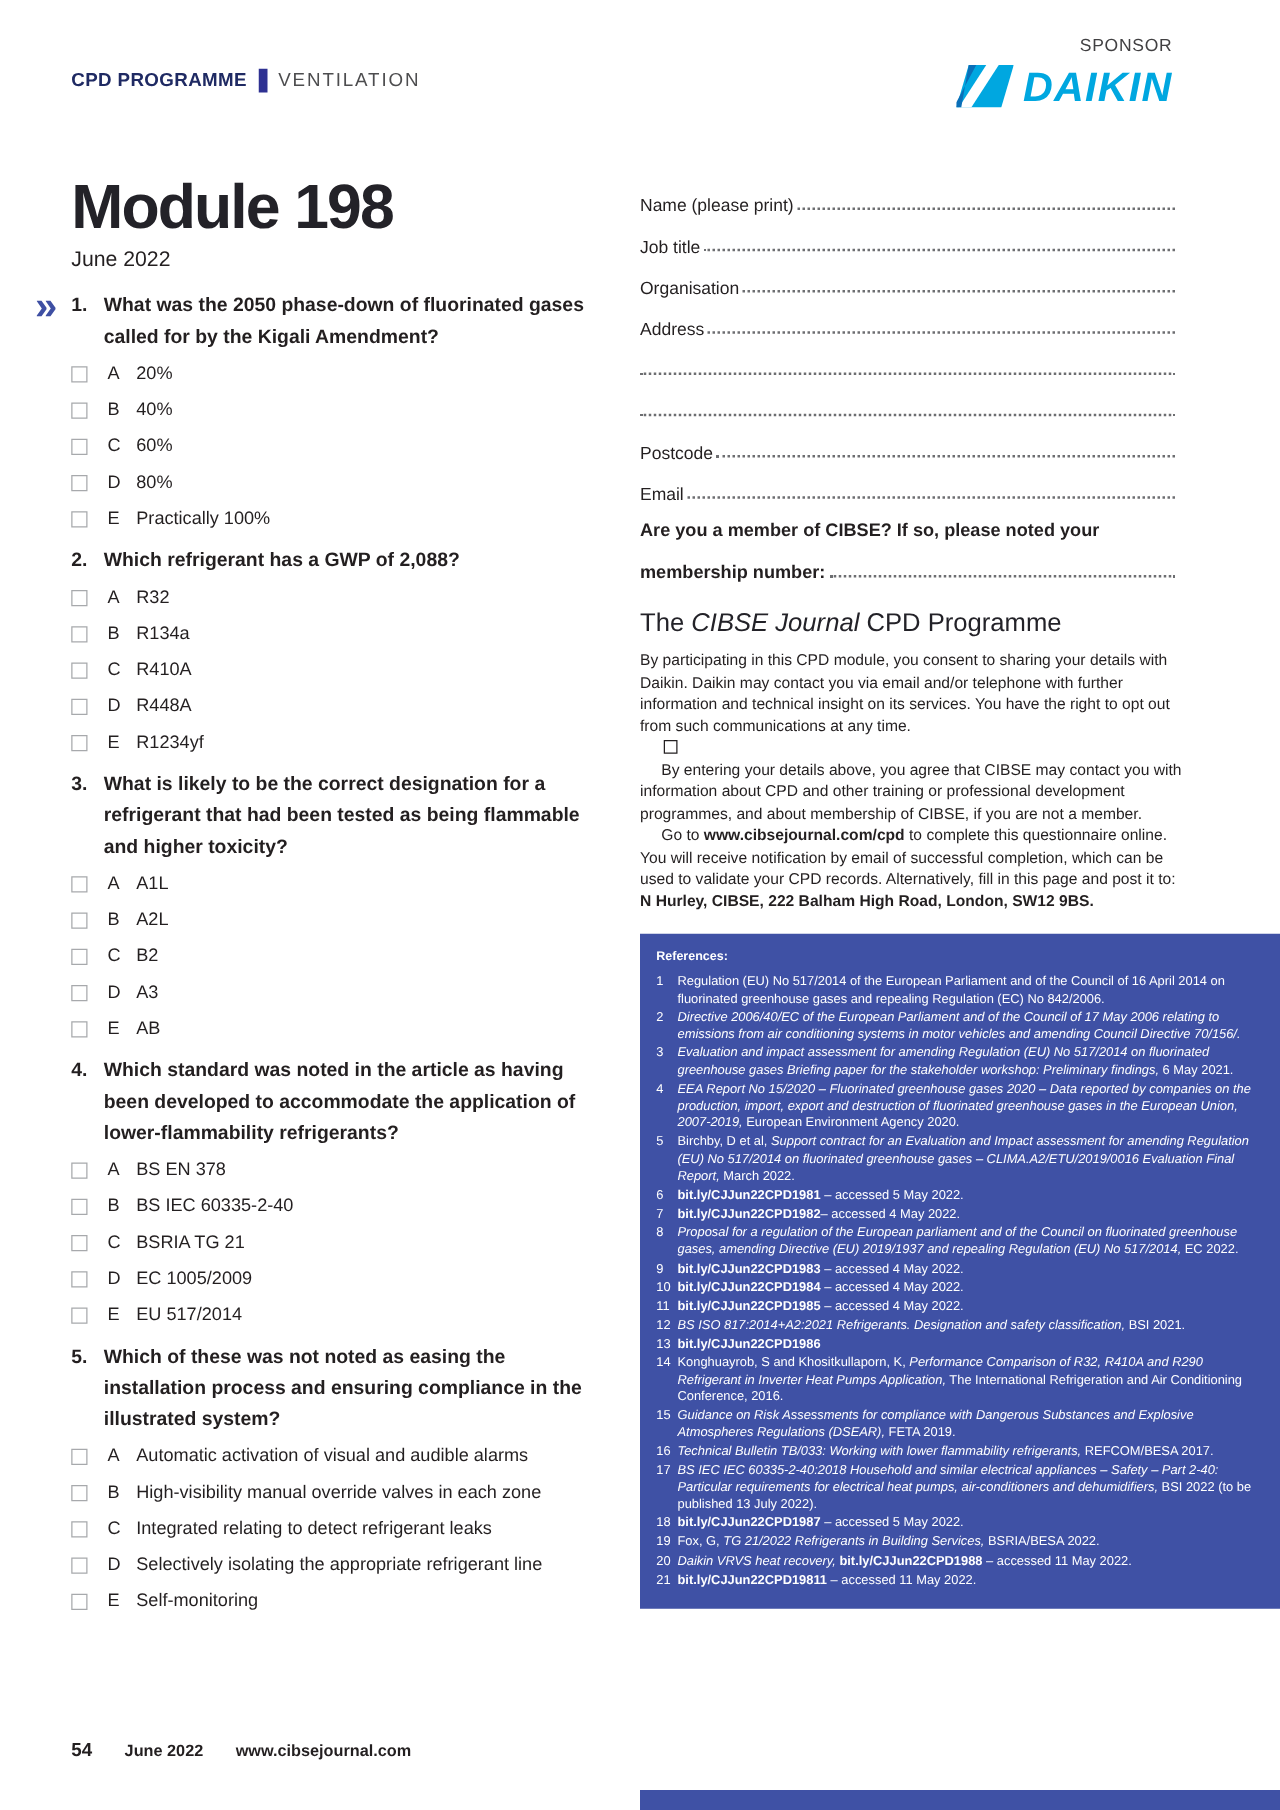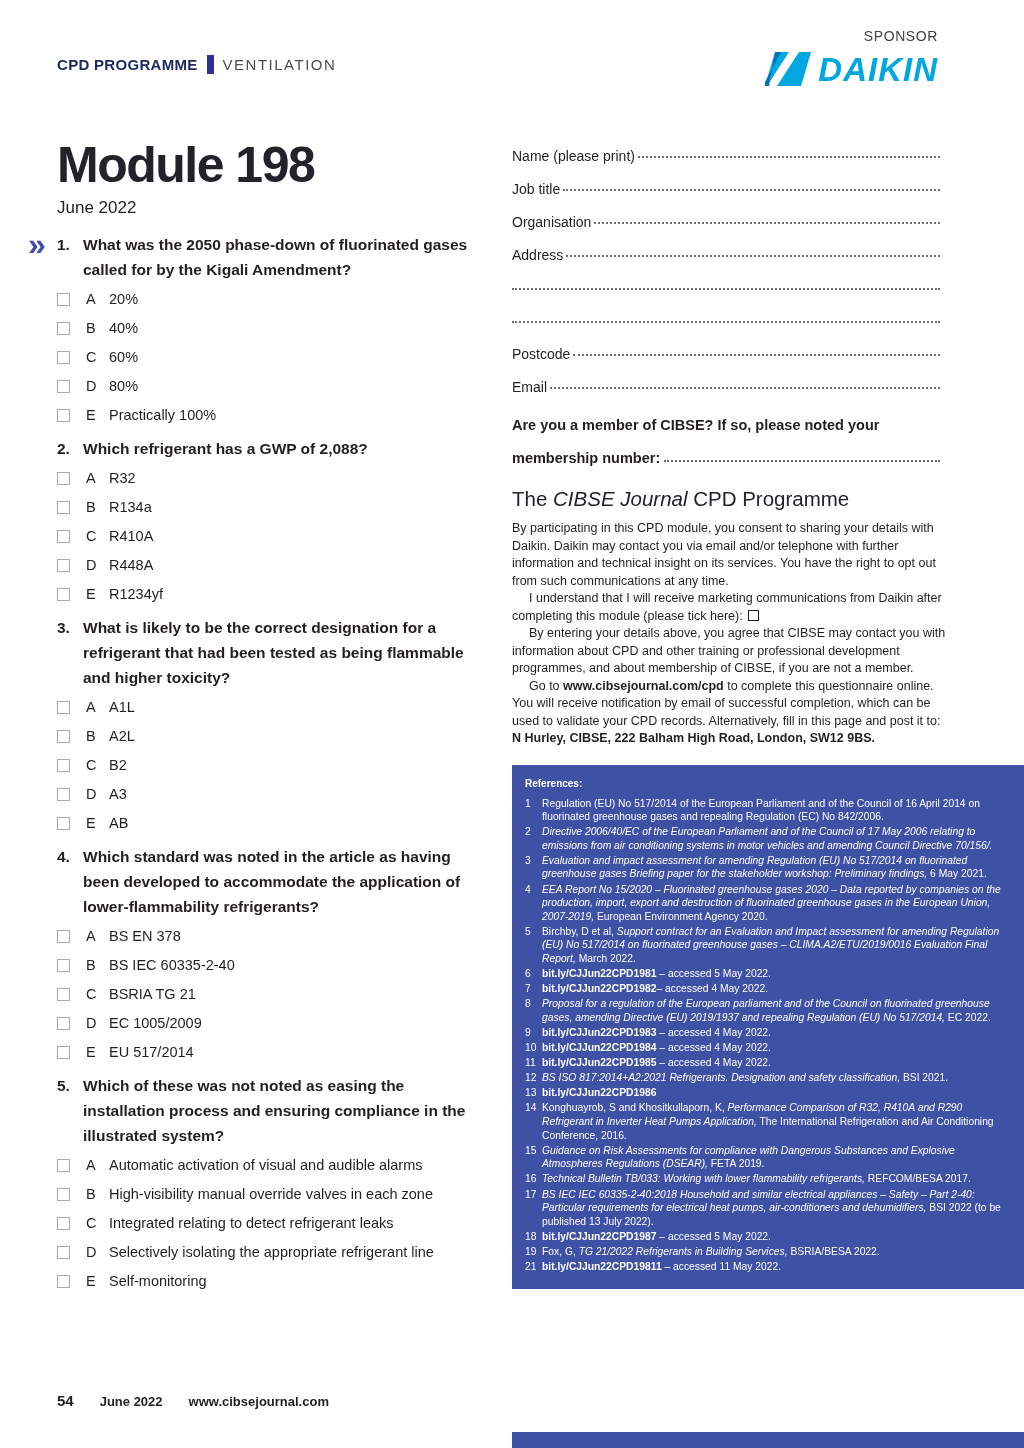--- a/index.html
+++ b/index.html
@@ -28,21 +28,21 @@
   .q-num{width:26px;flex:none}
   .q-text{flex:1}
   .option{display:flex;align-items:center;height:16px;margin-bottom:13px}
   .checkbox{width:13px;height:13px;border:1.5px solid #a7a9ac;margin-right:16px;flex:none;background:#fff}
   .opt-letter{width:23px;font-size:14.5px;flex:none}
   .opt-label{font-size:14.5px;white-space:nowrap}
 
   
   .col-right{position:absolute;left:512px;top:140px;width:512px}
   .form{width:428px}
-  .form-row{display:flex;align-items:center;height:33px;font-size:14px}
+  .form-row{display:flex;align-items:flex-end;height:33px;font-size:14px}
   .form-label{white-space:nowrap;padding-right:3px;padding-bottom:1px}
   .leader{flex:1;border-bottom:2px dotted #6d6e71;margin-bottom:5px;min-height:8px}
   .member-q{font-weight:700;font-size:14.5px;margin-top:13px;width:428px}
   .member-row{display:flex;align-items:flex-end;height:34px;font-weight:700;font-size:14.5px;width:428px}
   .member-label{white-space:nowrap;padding-right:4px;padding-bottom:1px}
   .cpd-title{font-size:20.5px;margin-top:20px;color:#232228}
   .cpd-title .ital{font-style:italic}
   .cpd-paras{margin-top:9px;width:436px;font-size:12.5px;line-height:17.5px}
   .para{margin:0}
   .para.indent{text-indent:17px}
@@ -286,21 +286,21 @@
     <div class="member-q">Are you a member of CIBSE? If so, please noted your</div>
     <div class="member-row">
       <span class="member-label">membership number:</span>
       <span class="leader"></span>
     </div>
 
     <div class="cpd-title"><span>The </span><span class="ital">CIBSE Journal</span><span> CPD Programme</span></div>
 
     <div class="cpd-paras">
         <p class="para"><span>By participating in this CPD module, you consent to sharing your details with Daikin. Daikin may contact you via email and/or telephone with further information and technical insight on its services. You have the right to opt out from such communications at any time.</span></p>
-        <p class="para indent"><span>I understand that I will receive marketing communications from Daikin after completing this module (please tick here): </span><span class="inline-box"></span></p>
+        <p class="para indent"><span class="inline-box"></span></p>
         <p class="para indent"><span>By entering your details above, you agree that CIBSE may contact you with information about CPD and other training or professional development programmes, and about membership of CIBSE, if you are not a member.</span></p>
         <p class="para indent"><span>Go to </span><span class="seg-b">www.cibsejournal.com/cpd</span><span> to complete this questionnaire online. You will receive notification by email of successful completion, which can be used to validate your CPD records. Alternatively, fill in this page and post it to: </span><span class="seg-b">N Hurley, CIBSE, 222 Balham High Road, London, SW12 9BS.</span></p>
       </div>
 
     <div class="refs">
       <div class="refs-title">References:</div>
       <div>
           <div class="ref">
             <span class="ref-num">1</span>
             <span class="ref-body"><span>Regulation (EU) No 517/2014 of the European Parliament and of the Council of 16 April 2014 on fluorinated greenhouse gases and repealing Regulation (EC) No 842/2006.</span></span>
@@ -369,20 +369,24 @@
             <span class="ref-num">17</span>
             <span class="ref-body"><span class="seg-i">BS IEC IEC 60335-2-40:2018 Household and similar electrical appliances – Safety – Part 2-40: Particular requirements for electrical heat pumps, air-conditioners and dehumidifiers,</span><span> BSI 2022 (to be published 13 July 2022).</span></span>
           </div>
           <div class="ref">
             <span class="ref-num">18</span>
             <span class="ref-body"><span class="seg-b">bit.ly/CJJun22CPD1987</span><span> – accessed 5 May 2022.</span></span>
           </div>
           <div class="ref">
             <span class="ref-num">19</span>
             <span class="ref-body"><span>Fox, G, </span><span class="seg-i">TG 21/2022 Refrigerants in Building Services,</span><span> BSRIA/BESA 2022.</span></span>
+          </div>
+          <div class="ref">
+            <span class="ref-num">20</span>
+            <span class="ref-body"><span class="seg-i">Daikin VRVS heat recovery,</span><span> </span><span class="seg-b">bit.ly/CJJun22CPD1988</span><span> – accessed 11 May 2022.</span></span>
           </div>
           <div class="ref">
             <span class="ref-num">21</span>
             <span class="ref-body"><span class="seg-b">bit.ly/CJJun22CPD19811</span><span> – accessed 11 May 2022.</span></span>
           </div>
         </div>
     </div>
   </div>
 
   <div class="footer">

